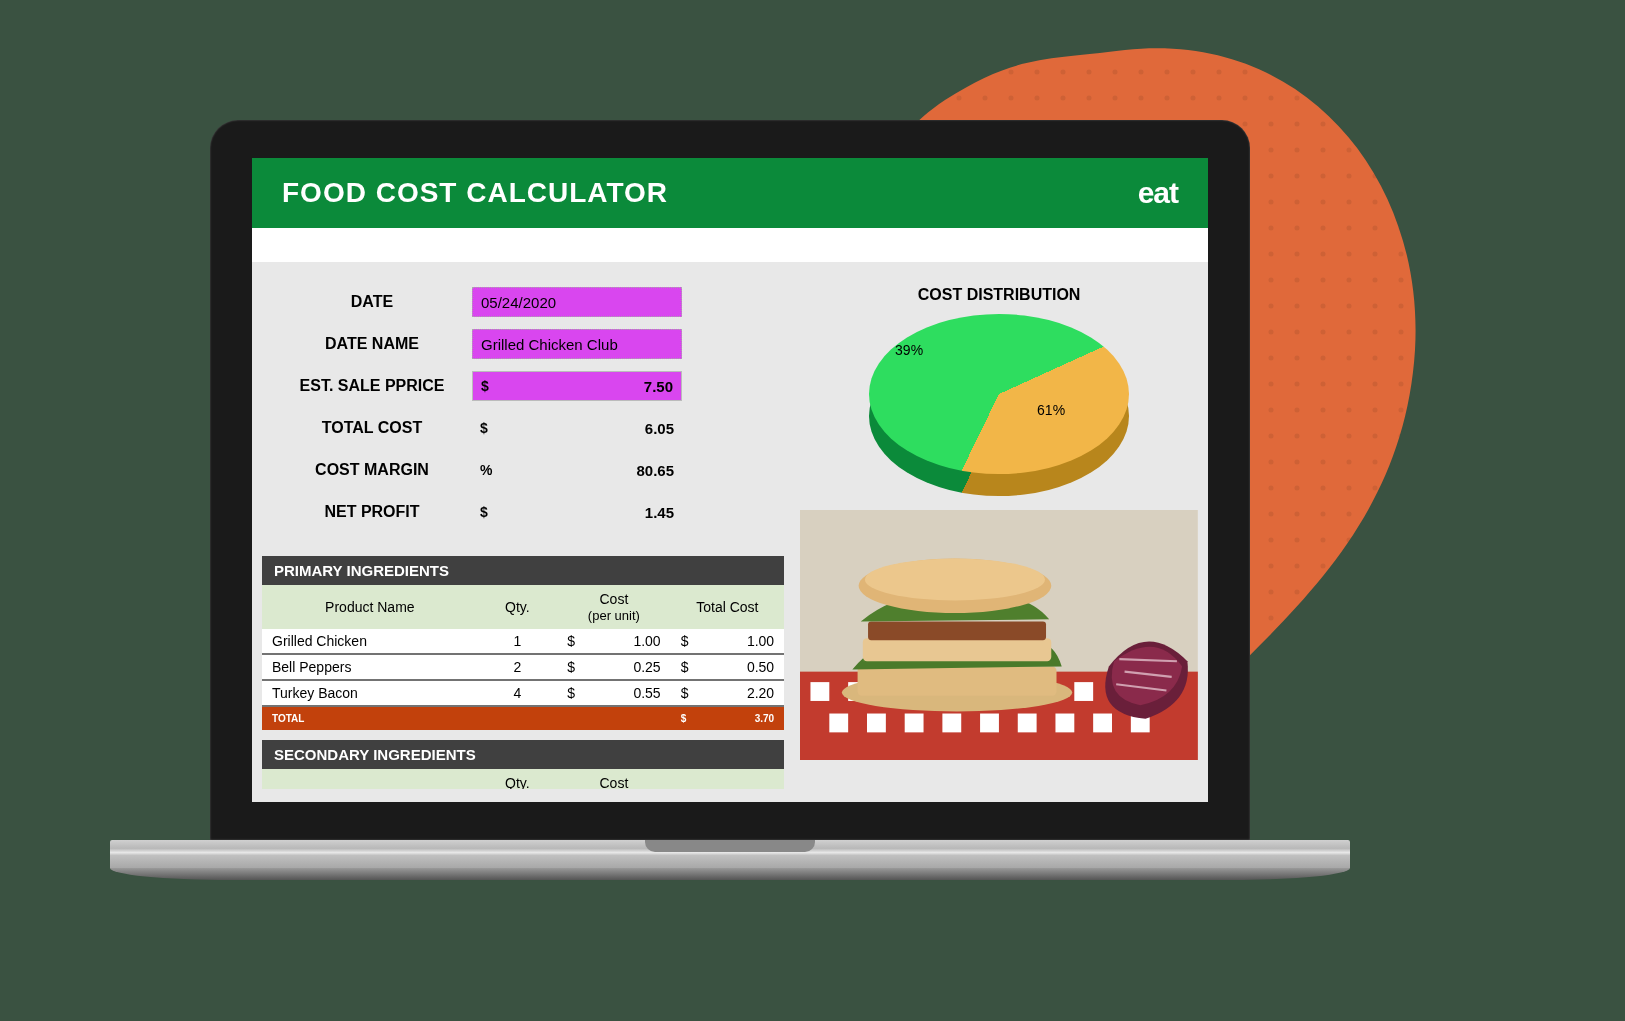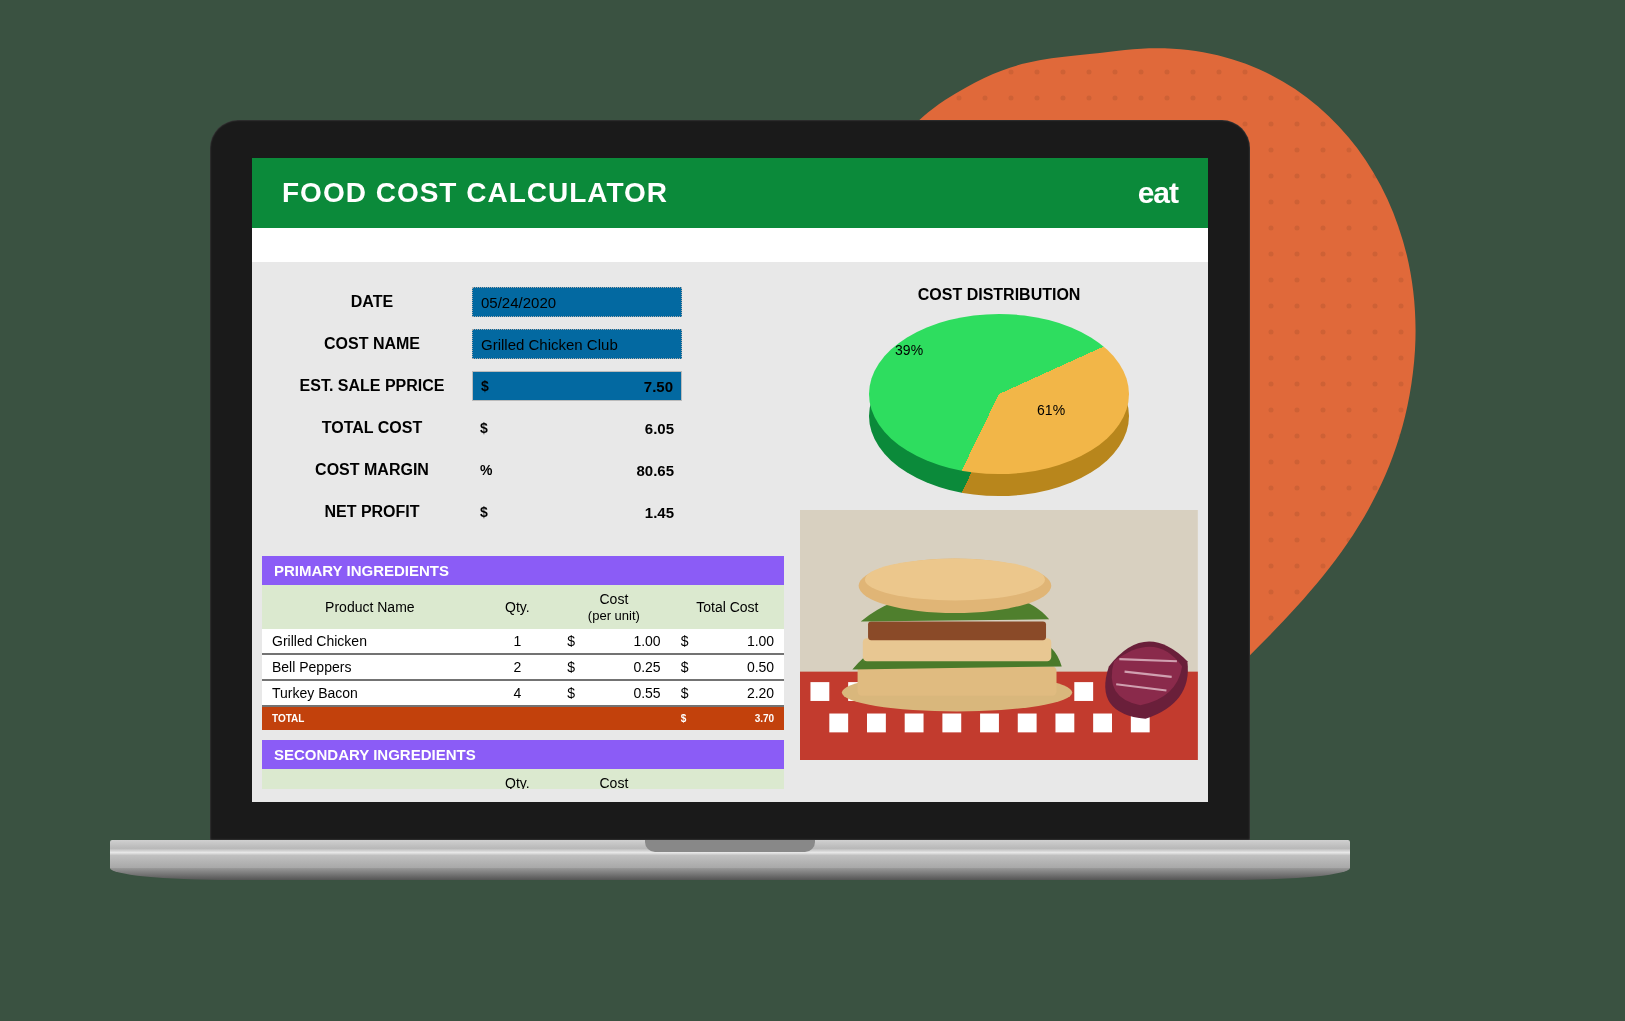--- a/index.html
+++ b/index.html
@@ -111,36 +111,36 @@
 .summary-label {
   width: 200px;
   font-weight: 800;
   font-size: 16px;
   text-align: center;
 }
 .summary-input {
   width: 210px;
   height: 30px;
   border: 1px dotted #aaa;
-  background: #0369a1;
+  background: #d946ef;
   font-size: 14px;
   padding: 4px 8px;
   display: flex;
   align-items: center;
   justify-content: space-between;
 }
 .summary-input.plain {
   border: none;
   background: transparent;
 }
 .summary-input .unit { font-weight: 700; width: 20px; }
 .summary-input .val { text-align: right; flex: 1; font-weight: 700; font-size: 15px;}
 .summary-input.single .val { text-align: left; font-weight: 400; }
 .section-head {
-  background: #8b5cf6;
+  background: #404040;
   color: #fff;
   font-weight: 800;
   font-size: 15px;
   padding: 6px 12px;
 }
 .table-head-row {
   background: #dbe9cf;
   display: grid;
   grid-template-columns: 1.9fr 0.7fr 1fr 1fr;
   font-size: 14px;
@@ -254,21 +254,21 @@
         <div class="left-col">
 
           <div class="summary">
             <div class="summary-row">
               <div class="summary-label">DATE</div>
               <div class="summary-input single">
                 <span class="val">05/24/2020</span>
               </div>
             </div>
             <div class="summary-row">
-              <div class="summary-label">COST NAME</div>
+              <div class="summary-label">DATE NAME</div>
               <div class="summary-input single">
                 <span class="val">Grilled Chicken Club</span>
               </div>
             </div>
             <div class="summary-row">
               <div class="summary-label">EST. SALE PPRICE</div>
               <div class="summary-input" style="border:1px solid #bbb">
                 <span class="unit">$</span>
                 <span class="val">7.50</span>
               </div>

